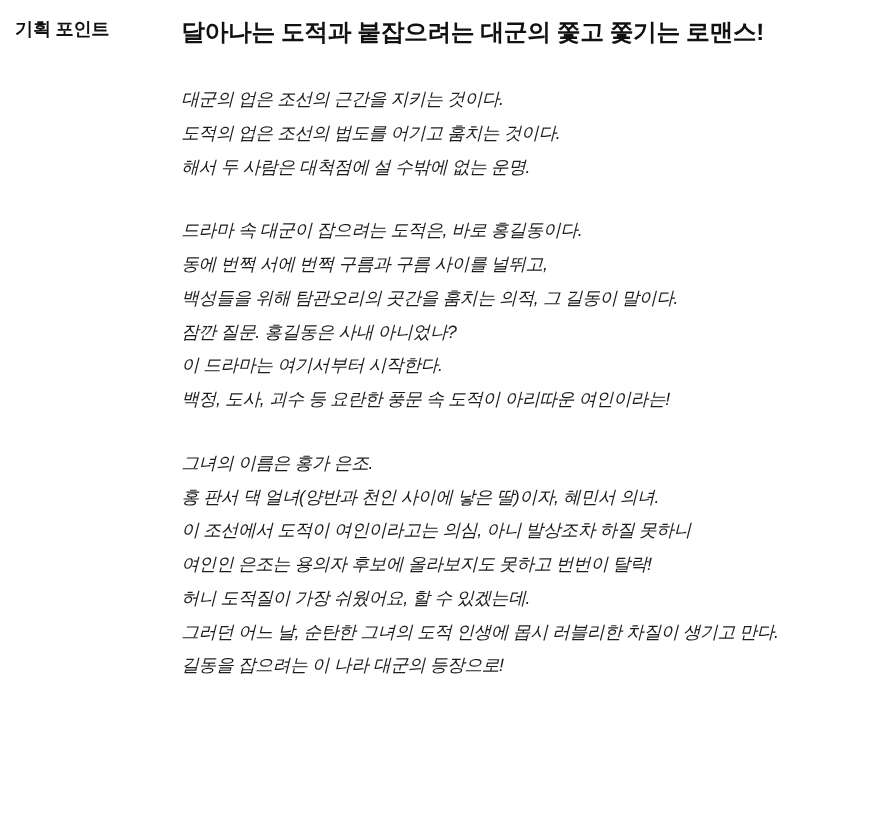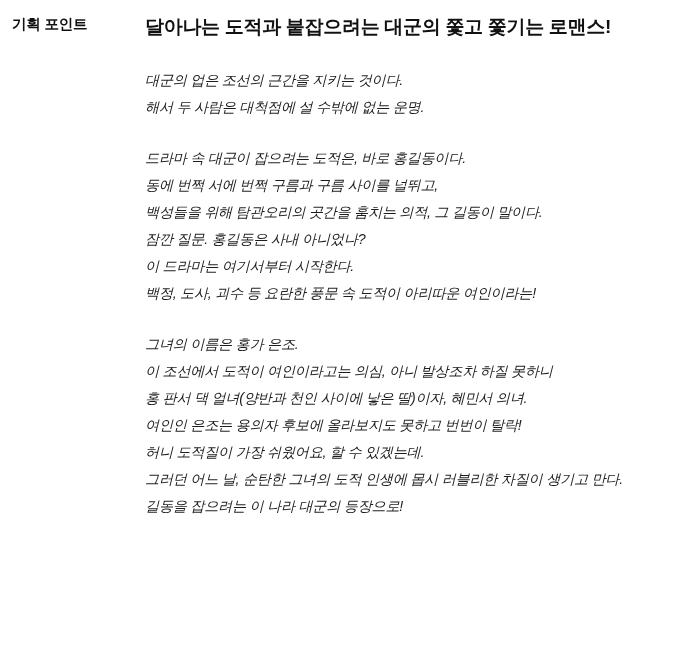--- a/index.html
+++ b/index.html
@@ -67,36 +67,37 @@
 
   <div class="header-row">
     <div class="header-label">기획 포인트</div>
     <div class="header-title">달아나는 도적과 붙잡으려는 대군의 쫓고 쫓기는 로맨스!</div>
   </div>
 
   <div class="body-block">
 
     <div class="para">
       <div class="line">대군의 업은 조선의 근간을 지키는 것이다.</div>
+      <div class="line">도적의 업은 조선의 법도를 어기고 훔치는 것이다.</div>
       <div class="line">해서 두 사람은 대척점에 설 수밖에 없는 운명.</div>
     </div>
 
     <div class="para">
       <div class="line">드라마 속 대군이 잡으려는 도적은, 바로 홍길동이다.</div>
       <div class="line">동에 번쩍 서에 번쩍 구름과 구름 사이를 널뛰고,</div>
       <div class="line">백성들을 위해 탐관오리의 곳간을 훔치는 의적, 그 길동이 말이다.</div>
       <div class="line">잠깐 질문. 홍길동은 사내 아니었나?</div>
       <div class="line">이 드라마는 여기서부터 시작한다.</div>
       <div class="line">백정, 도사, 괴수 등 요란한 풍문 속 도적이 아리따운 여인이라는!</div>
     </div>
 
     <div class="para">
       <div class="line">그녀의 이름은 홍가 은조.</div>
+      <div class="line">홍 판서 댁 얼녀(양반과 천인 사이에 낳은 딸)이자, 혜민서 의녀.</div>
       <div class="line">이 조선에서 도적이 여인이라고는 의심, 아니 발상조차 하질 못하니</div>
-      <div class="line">홍 판서 댁 얼녀(양반과 천인 사이에 낳은 딸)이자, 혜민서 의녀.</div>
       <div class="line">여인인 은조는 용의자 후보에 올라보지도 못하고 번번이 탈락!</div>
       <div class="line">허니 도적질이 가장 쉬웠어요, 할 수 있겠는데.</div>
       <div class="line">그러던 어느 날, 순탄한 그녀의 도적 인생에 몹시 러블리한 차질이 생기고 만다.</div>
       <div class="line">길동을 잡으려는 이 나라 대군의 등장으로!</div>
     </div>
 
   </div>
 </div>
 
 </body></html>

